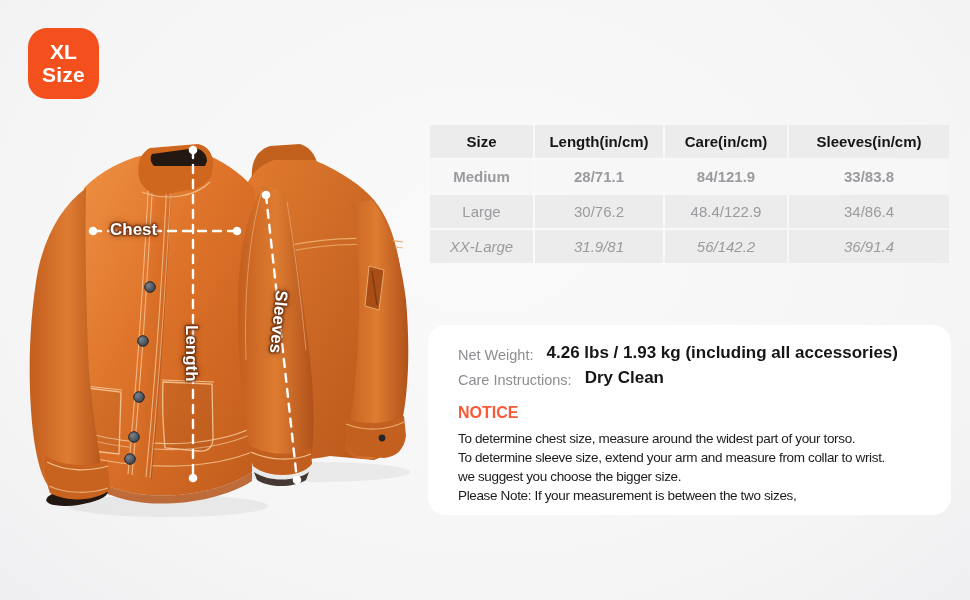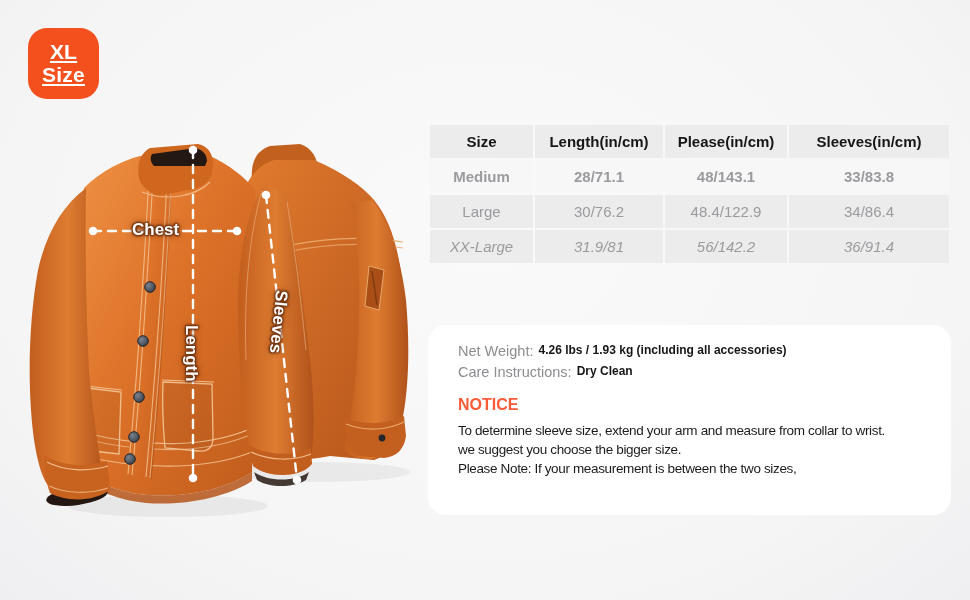--- a/index.html
+++ b/index.html
@@ -9,29 +9,29 @@
   }
   *{margin:0;padding:0;box-sizing:border-box;}
   html,body{width:970px;height:600px;}
   body{font-family:"Liberation Sans","DejaVu Sans",sans-serif;}
   .page{position:relative;width:970px;height:600px;overflow:hidden;
     background:radial-gradient(ellipse at 50% 40%, #FAFAFB 0%, var(--page-bg) 70%, #EFEFF1 100%);}
 
   
   .size-badge{position:absolute;left:28px;top:28px;width:71px;height:71px;border-radius:19px;
     background:var(--accent);color:#fff;display:flex;flex-direction:column;align-items:center;
-    justify-content:center;font-weight:700;font-size:21px;line-height:1.08;letter-spacing:.2px;text-decoration:underline;}
+    justify-content:center;font-weight:700;font-size:21px;line-height:1.08;letter-spacing:.2px;}
 
   
   .jacket-area{position:absolute;left:0;top:120px;width:430px;height:480px;}
   .jacket-area svg{position:absolute;left:0;top:0;width:430px;height:480px;}
   .measure-label{position:absolute;color:#fff;font-weight:700;font-size:17px;white-space:nowrap;
     text-shadow:-1px -1px 2px rgba(107,48,16,.95),1px -1px 2px rgba(107,48,16,.95),
       -1px 1px 2px rgba(107,48,16,.95),1px 1px 2px rgba(107,48,16,.95),0 0 7px rgba(107,48,16,.85);}
-  .label-chest{left:110px;top:100px;margin-left:22px;}
+  .label-chest{left:110px;top:100px;}
   .label-length{left:181px;top:205px;writing-mode:vertical-rl;}
   .label-sleeves{left:268px;top:170px;writing-mode:vertical-rl;transform:rotate(6deg);}
 
   
   .size-table{position:absolute;left:428px;top:123px;width:523px;border-collapse:separate;
     border-spacing:2px;table-layout:fixed;}
   .size-table col.c0{width:103px;} .size-table col.c1{width:128px;}
   .size-table col.c2{width:122px;} .size-table col.c3{width:160px;}
   .size-table th,.size-table td{height:33px;text-align:center;vertical-align:middle;
     font-size:15px;overflow:hidden;}
@@ -39,23 +39,23 @@
   .size-table tr.r0 td{background:var(--row-light);font-weight:bold;}
   .size-table tr.r1 td{background:var(--row-gray);}
   .size-table tr.r2 td{background:var(--row-white);}
   .size-table tr.r3 td{background:var(--row-gray);font-style:italic;}
   .size-table td{color:var(--muted-text);font-weight:400;}
   .size-table tr.highlight td{color:var(--accent);font-weight:700;}
 
   
   .info-card{position:absolute;left:428px;top:325px;width:523px;height:190px;border-radius:18px;
     background:var(--card-bg);padding:18px 18px 14px 30px;}
-  .spec-row{display:flex;align-items:flex-start;gap:5px;margin-bottom:5px;white-space:nowrap;}
+  .spec-row{display:flex;align-items:flex-end;gap:13px;margin-bottom:5px;white-space:nowrap;}
   .spec-label{color:var(--label-gray);font-size:14.5px;}
-  .spec-value{color:var(--ink);font-size:12px;font-weight:700;}
+  .spec-value{color:var(--ink);font-size:17px;font-weight:700;}
   .notice-title{color:var(--notice);font-weight:700;font-size:16px;margin-top:16px;}
   .notice-text{margin-top:7px;}
   .notice-line{color:#1B1B1B;font-size:13.5px;letter-spacing:-0.35px;line-height:19px;white-space:nowrap;}
 </style>
 </head>
 <body>
 
 <div class="page">
 
   <div class="size-badge">
@@ -174,29 +174,29 @@
     <colgroup>
         <col class="c0">
         <col class="c1">
         <col class="c2">
         <col class="c3">
       </colgroup>
     <thead>
       <tr>
         <th>Size</th>
         <th>Length(in/cm)</th>
-        <th>Please(in/cm)</th>
+        <th>Care(in/cm)</th>
         <th>Sleeves(in/cm)</th>
       </tr>
     </thead>
     <tbody>
       <tr class="r0">
         <td>Medium</td>
         <td>28/71.1</td>
-        <td>48/143.1</td>
+        <td>84/121.9</td>
         <td>33/83.8</td>
       </tr>
       <tr class="r1">
         <td>Large</td>
         <td>30/76.2</td>
         <td>48.4/122.9</td>
         <td>34/86.4</td>
       </tr>
       <tr class="r3">
         <td>XX-Large</td>
@@ -211,19 +211,20 @@
     <div class="spec-row">
       <span class="spec-label">Net Weight:</span>
       <span class="spec-value">4.26 lbs / 1.93 kg (including all accessories)</span>
     </div>
     <div class="spec-row">
       <span class="spec-label">Care Instructions:</span>
       <span class="spec-value">Dry Clean</span>
     </div>
     <div class="notice-title">NOTICE</div>
     <div class="notice-text">
+      <div class="notice-line">To determine chest size, measure around the widest part of your torso.</div>
       <div class="notice-line">To determine sleeve size, extend your arm and measure from collar to wrist.</div>
       <div class="notice-line">we suggest you choose the bigger size.</div>
       <div class="notice-line">Please Note: If your measurement is between the two sizes,</div>
     </div>
   </div>
 
 </div>
 
 </body></html>

